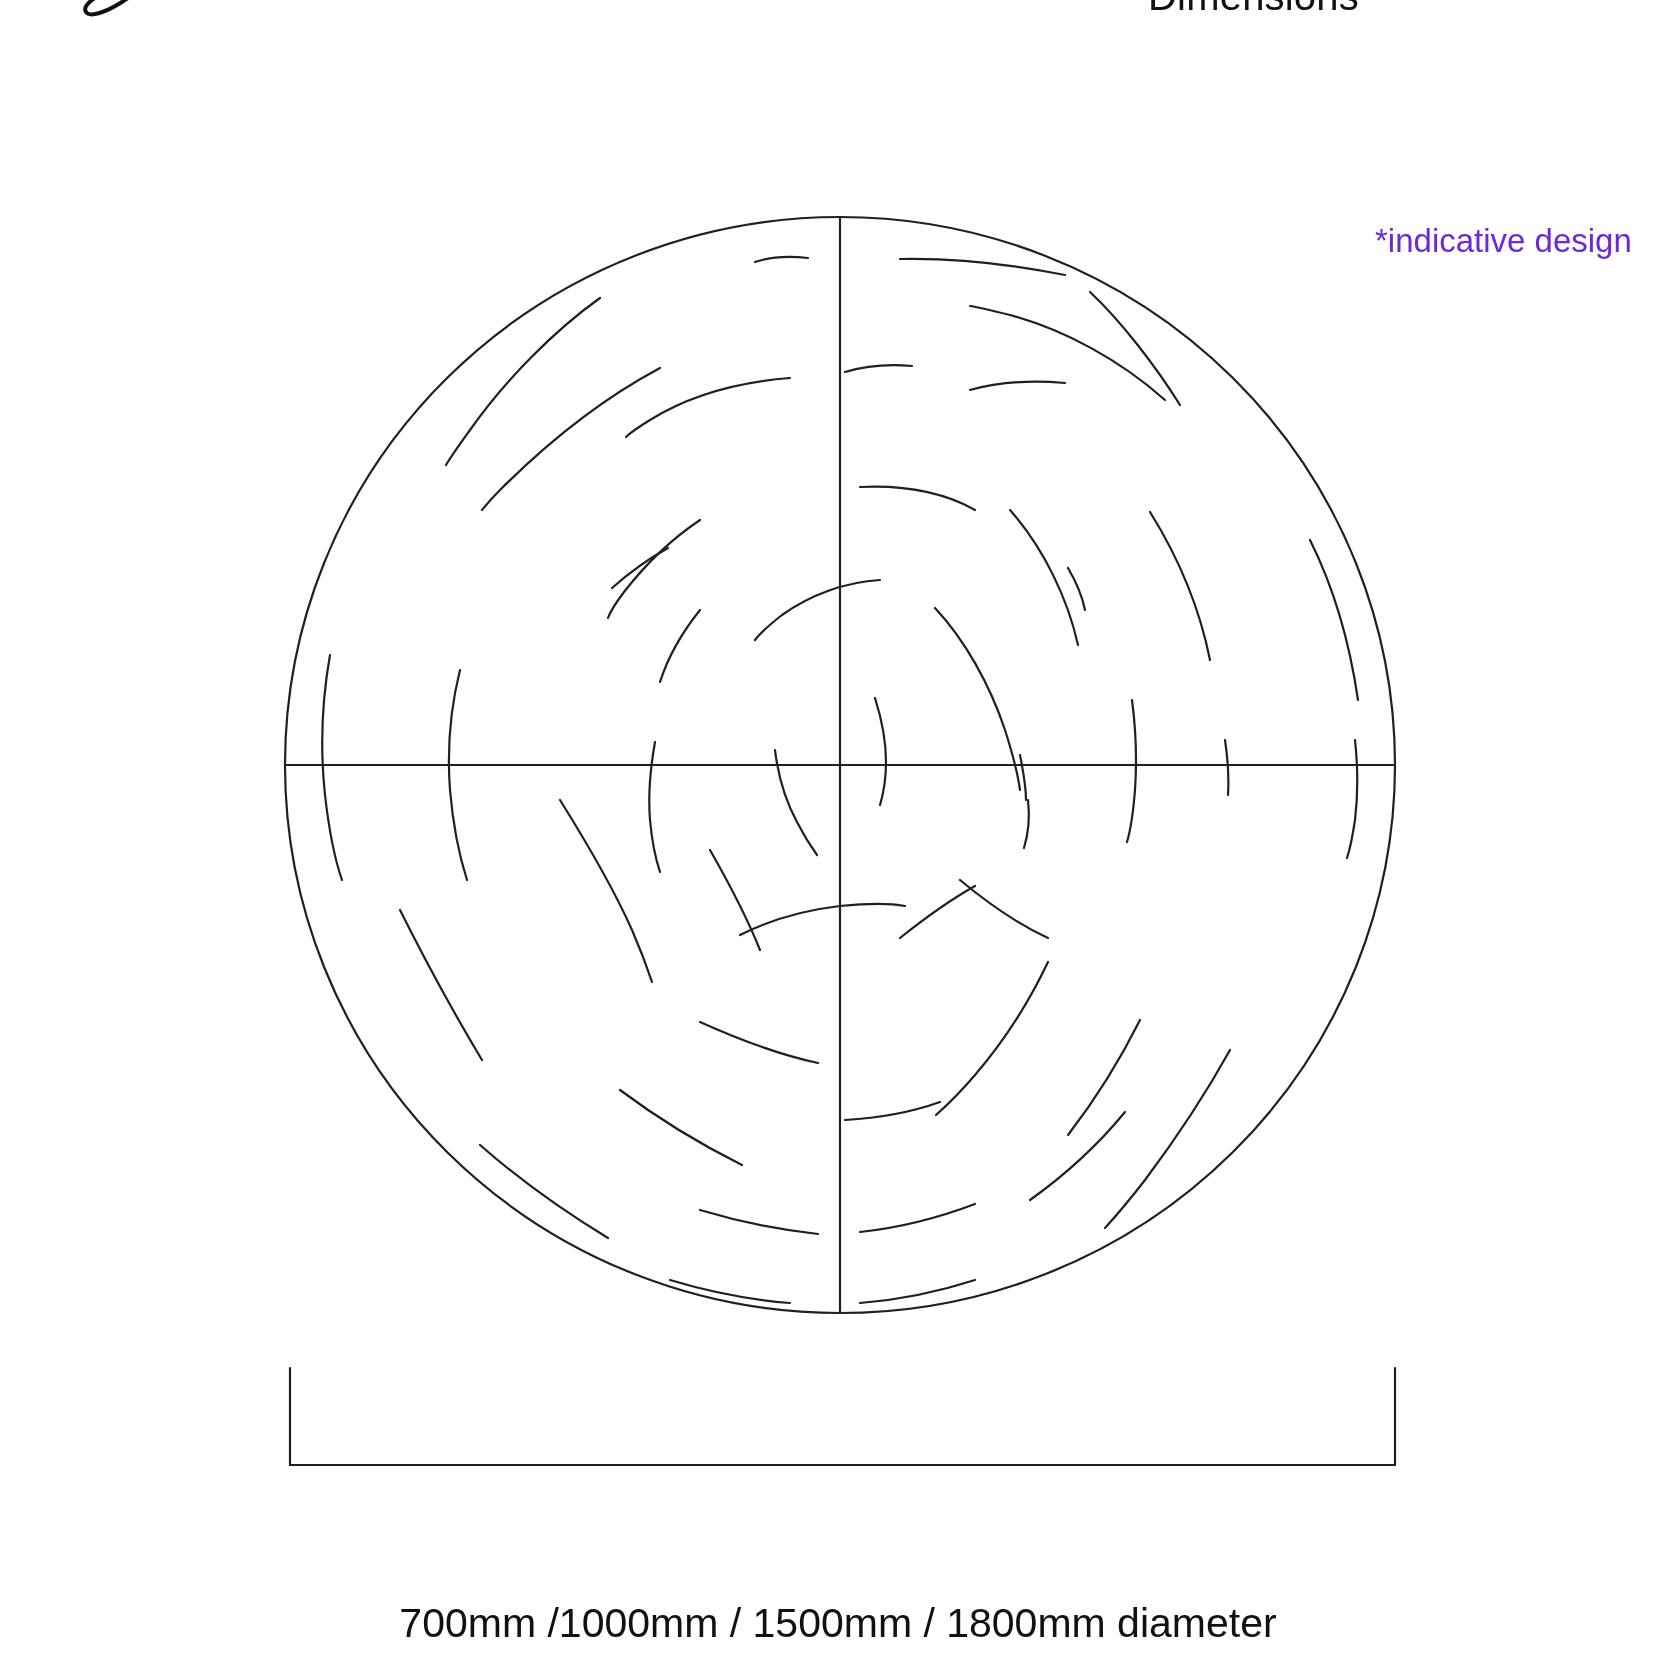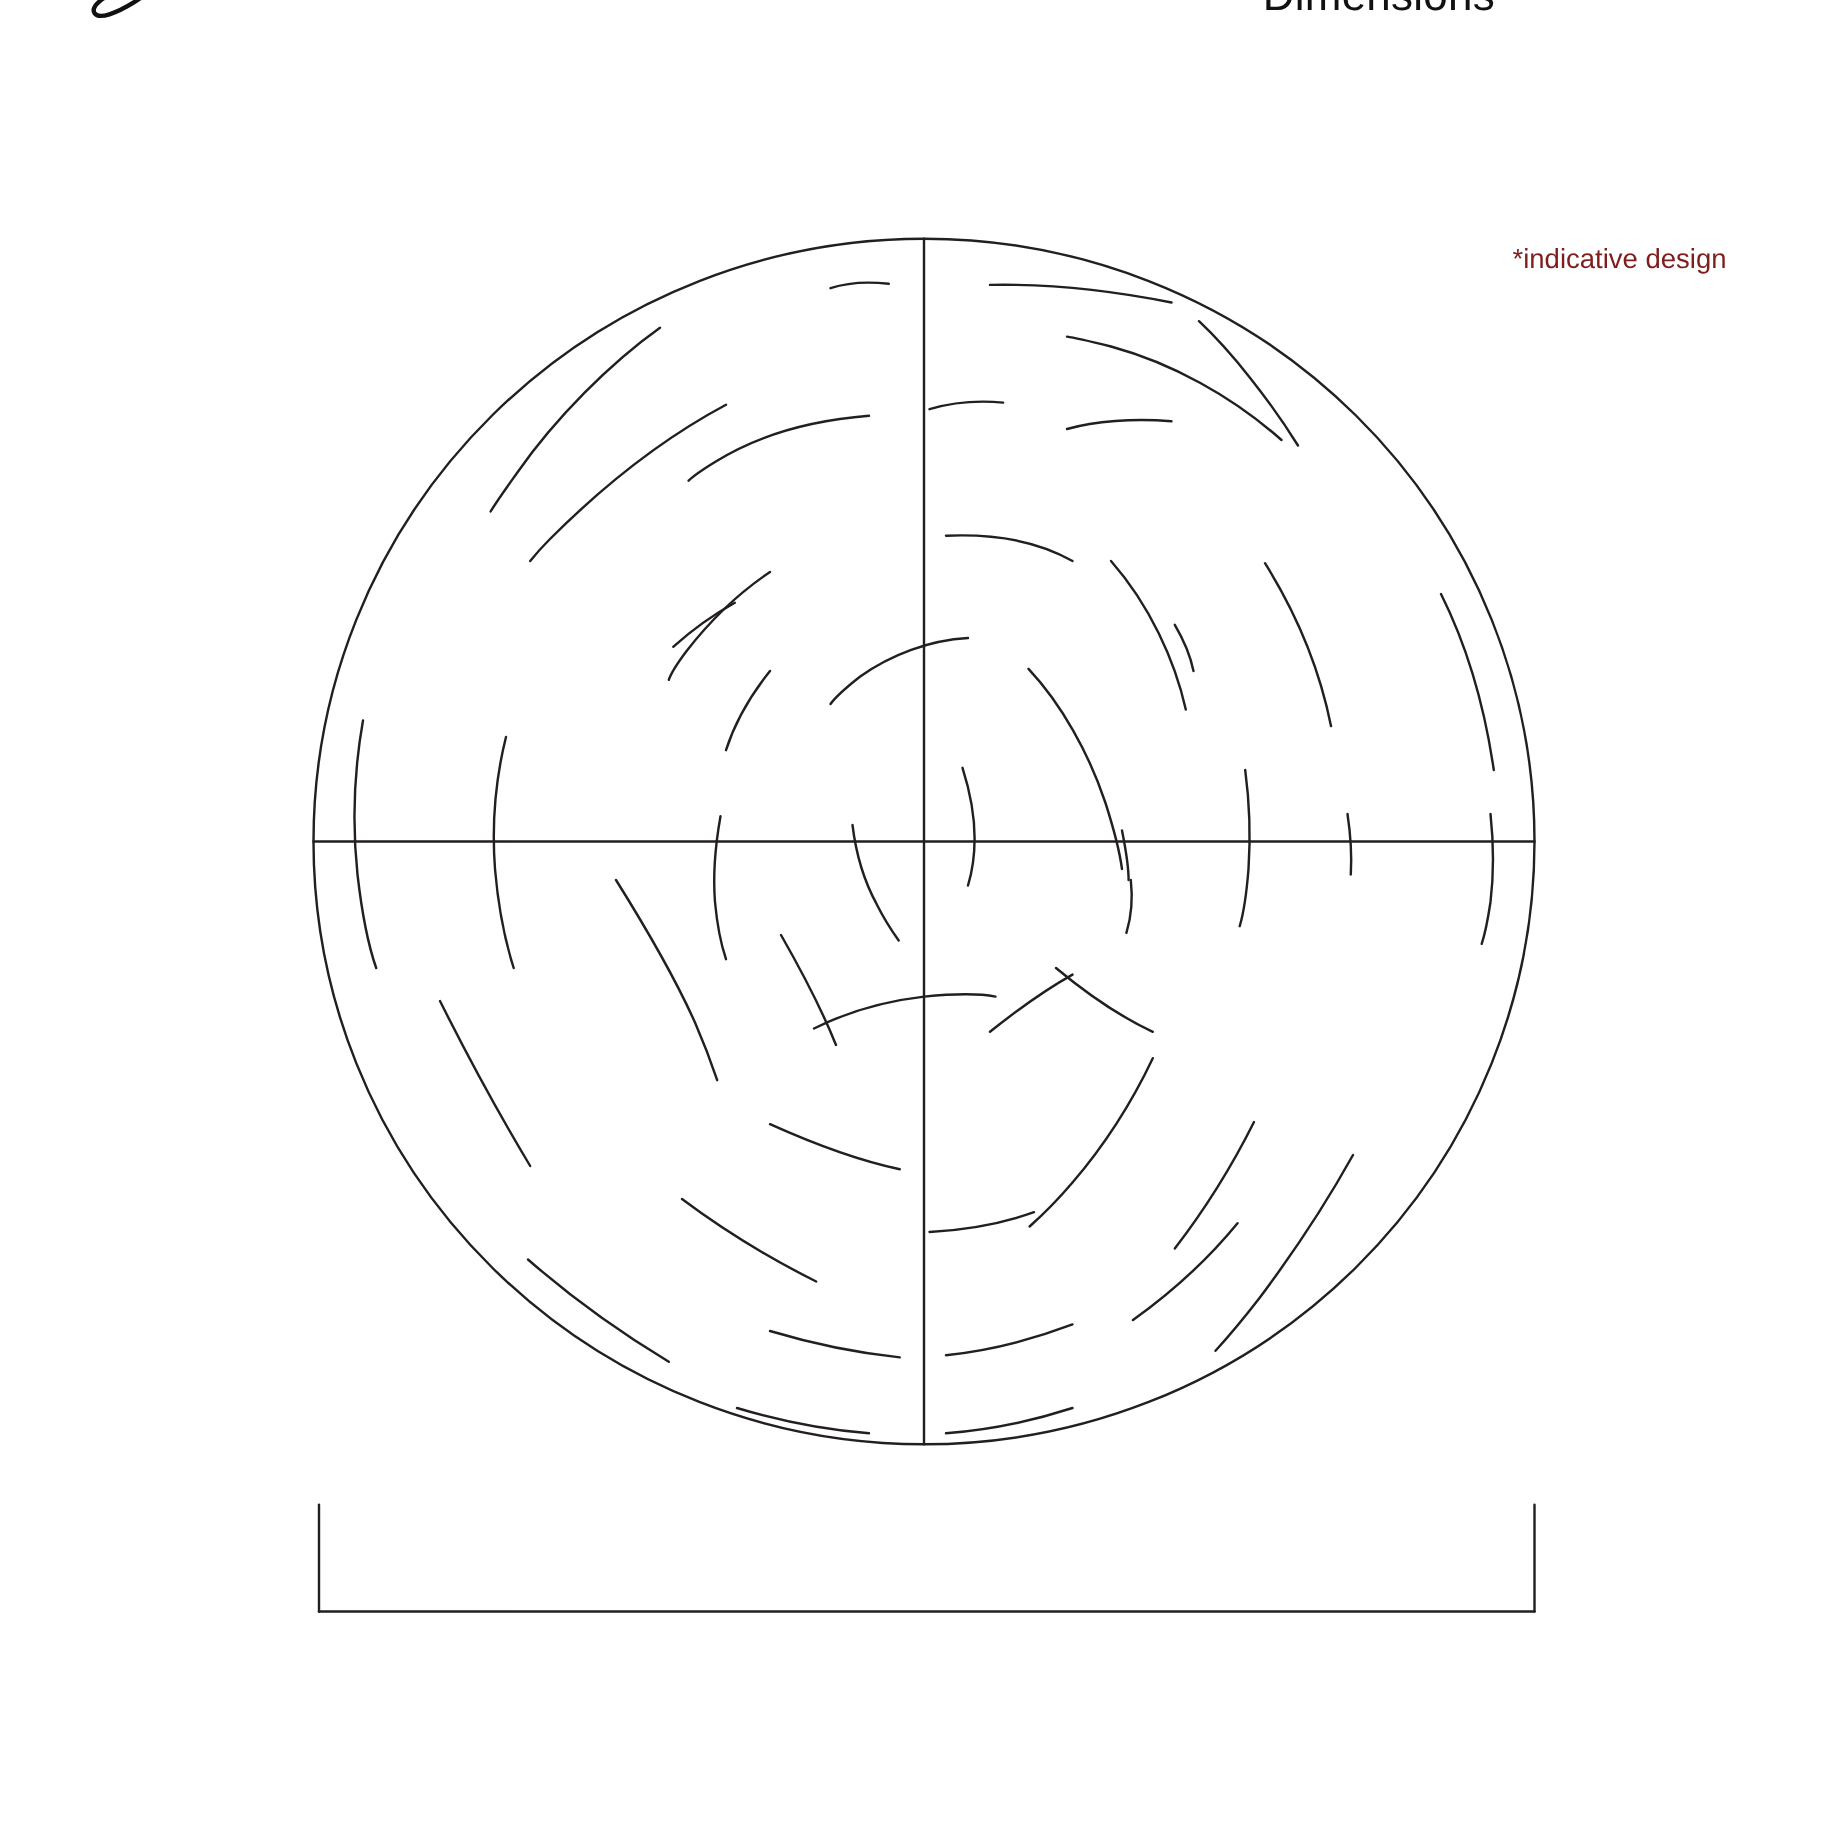--- a/index.html
+++ b/index.html
@@ -34,22 +34,22 @@
     top: -26px;
     font-size: 40px;
     letter-spacing: 0.2px;
     color: #111;
     white-space: nowrap;
   }
   .indicative-note {
     position: absolute;
     left: 1375px;
     top: 222px;
-    font-size: 25px;
-    color: #7f1d1d;
+    font-size: 33px;
+    color: #6d28d9;
     white-space: nowrap;
   }
 
   
   .drawing {
     position: absolute;
     left: 0;
     top: 0;
     width: 1676px;
     height: 1676px;
@@ -148,14 +148,15 @@
 
         <g>
           <line x1="290" y1="1465" x2="1395" y2="1465"></line>
           <line x1="290" y1="1368" x2="290" y2="1465"></line>
           <line x1="1395" y1="1368" x2="1395" y2="1465"></line>
         </g>
       </g>
     </svg>
   </div>
 
+  <div class="caption">700mm  /1000mm / 1500mm / 1800mm diameter</div>
 
 </div>
 
 </body></html>

